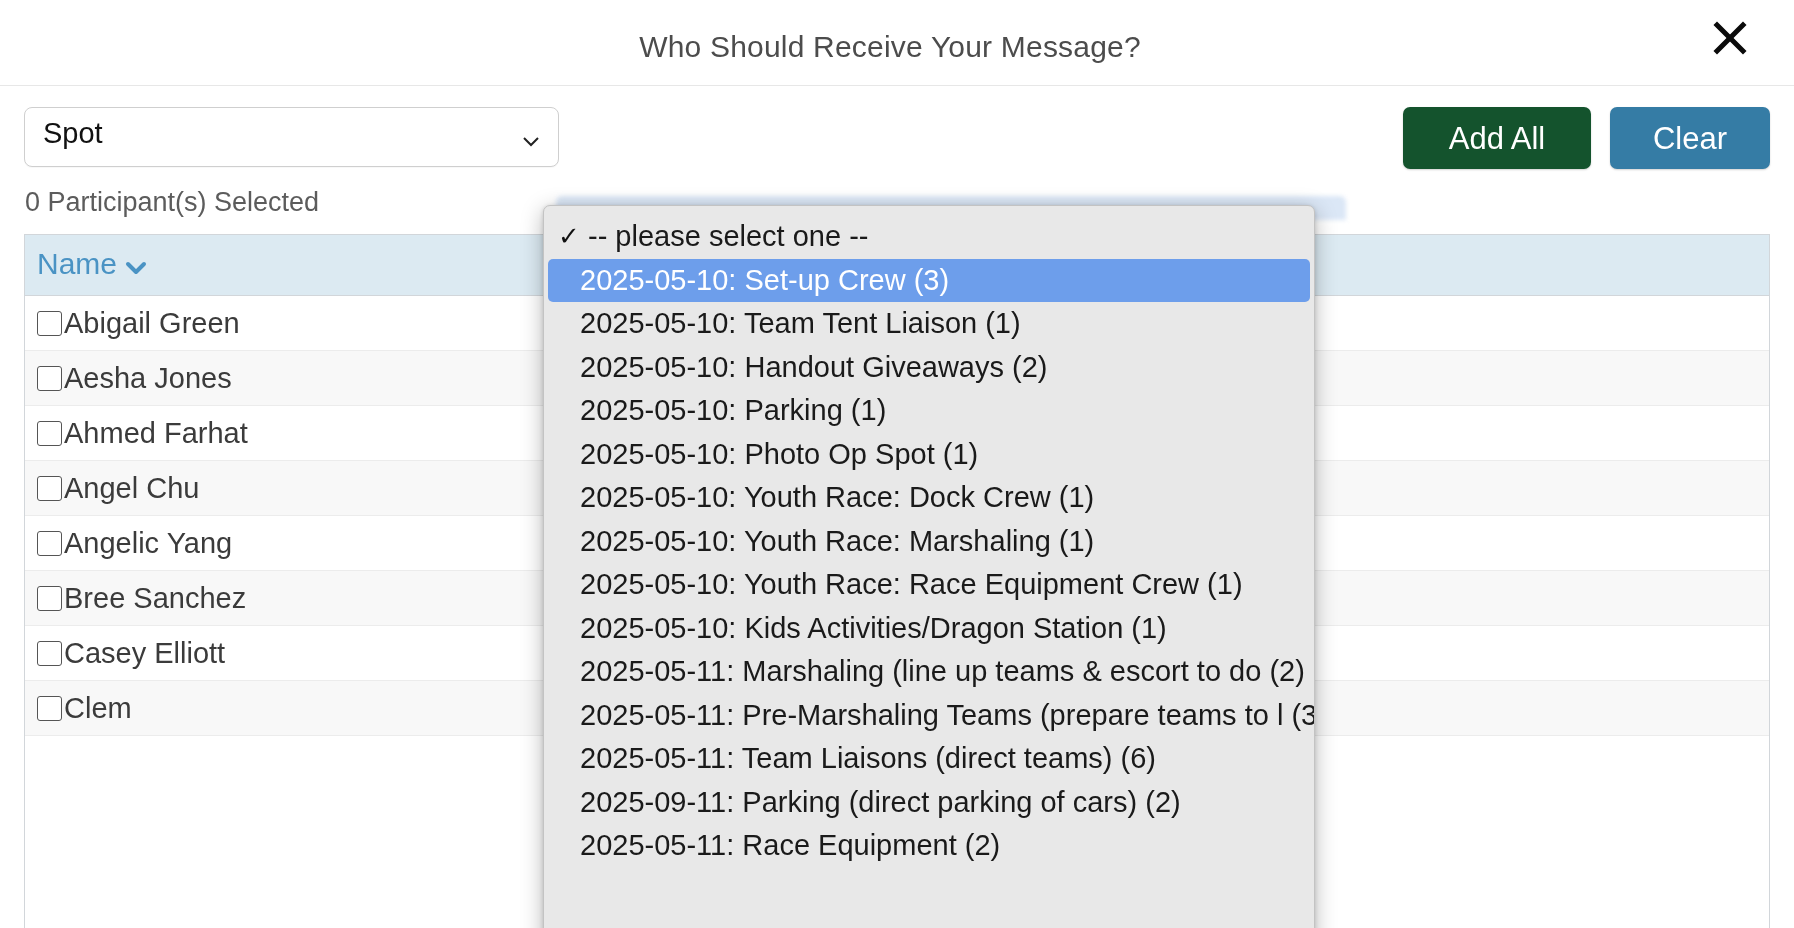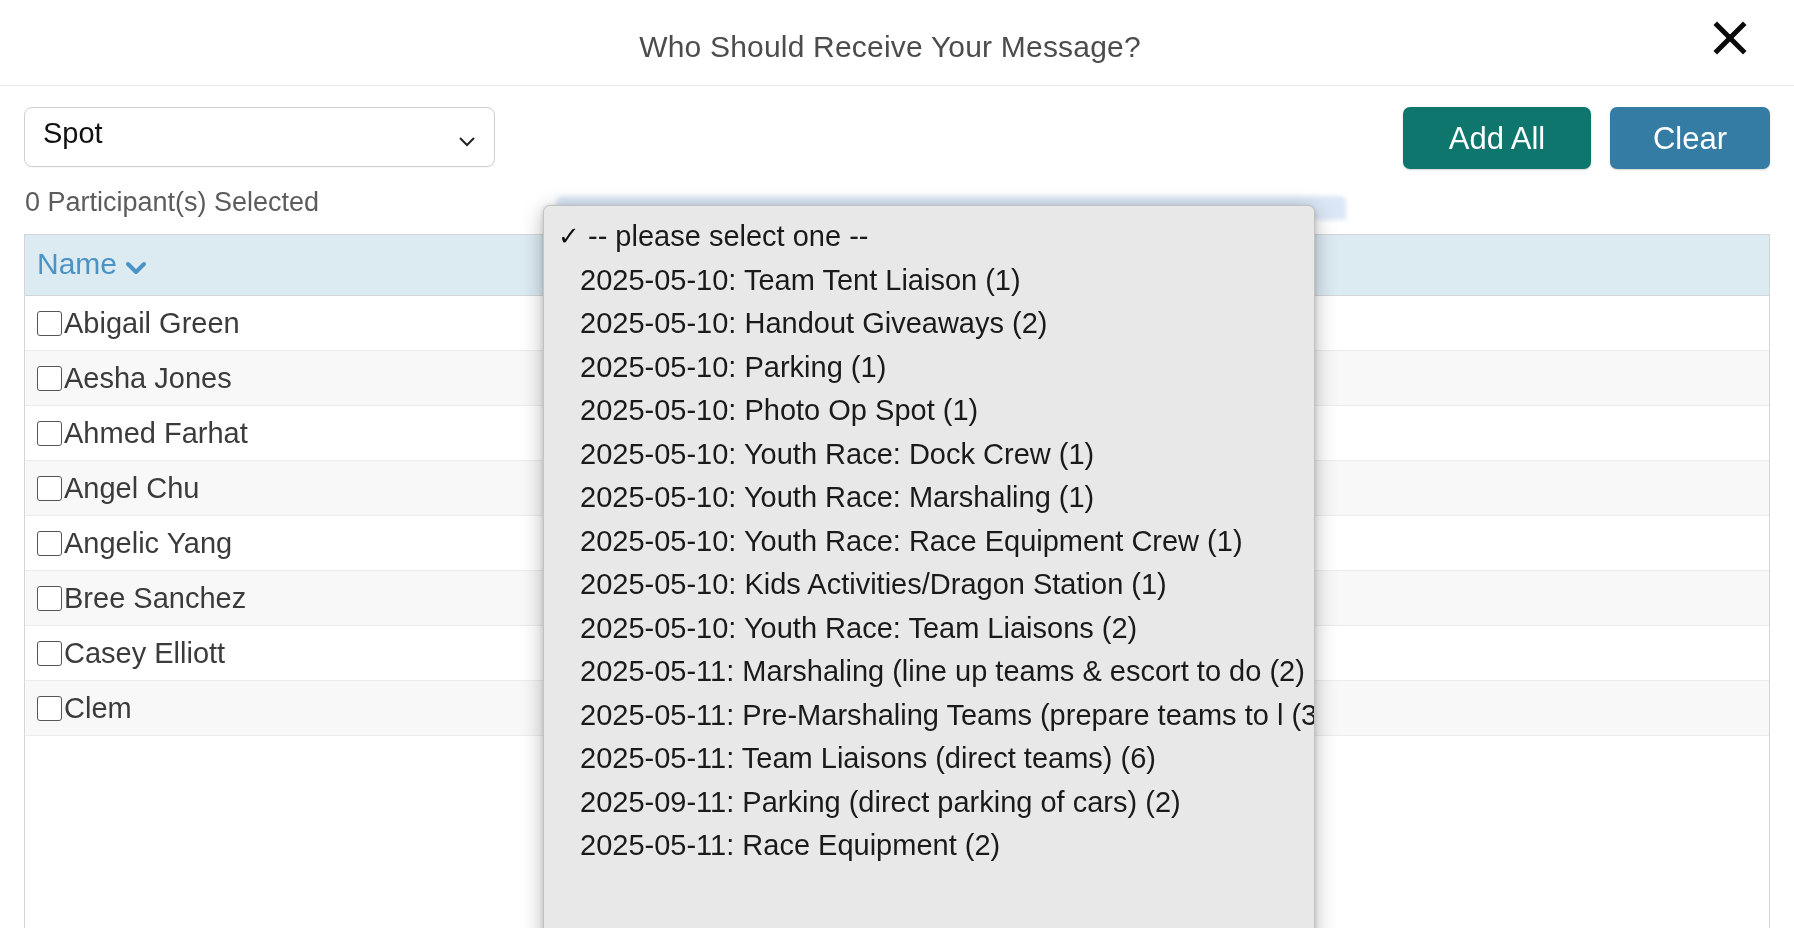--- a/index.html
+++ b/index.html
@@ -50,21 +50,21 @@
   .modal-body { position: relative; padding: 0; height: 842px; }
 
   .toolbar {
     position: relative;
     height: 92px;
   }
 
   .spot-select {
     position: absolute;
     left: 24px; top: 21px;
-    width: 471px; height: 60px;
+    width: 535px; height: 60px;
     border: 1px solid #cfcfcf;
     border-radius: 8px;
     background: #fff;
     font-family: "Liberation Sans", sans-serif;
     font-size: 29px;
     color: #111;
     padding: 0 46px 8px 18px;
     display: flex;
     align-items: center;
     cursor: pointer;
@@ -89,21 +89,21 @@
     font-family: "Liberation Sans", sans-serif;
     font-size: 31px;
     line-height: 1;
     padding: 0 22px;
     cursor: pointer;
     display: flex;
     align-items: center;
     justify-content: center;
     box-shadow: 0 1px 2px rgba(0,0,0,.18);
   }
-  .btn-add-all { right: 203px; width: 188px; background: #0f766e; }
+  .btn-add-all { right: 203px; width: 188px; background: #14532d; }
   .btn-clear   { right: 24px;  width: 160px; background: #357ca5; }
 
   .count-label {
     position: absolute;
     left: 25px; top: 101px;
     font-size: 27px;
     color: #5c5c5c;
   }
 
   
@@ -320,20 +320,23 @@
           </tbody>
       </table>
     </div>
 
     <div class="select-peek"></div>
     <div class="dropdown" id="dropdown-list">
         <div class="dd-item placeholder">
           <span class="tick">✓</span>
           <span>-- please select one --</span>
         </div>
+        <div class="dd-item selected">
+          <span>2025-05-10: Set-up Crew (3)</span>
+        </div>
         <div class="dd-item">
           <span>2025-05-10: Team Tent Liaison (1)</span>
         </div>
         <div class="dd-item">
           <span>2025-05-10: Handout Giveaways (2)</span>
         </div>
         <div class="dd-item">
           <span>2025-05-10: Parking (1)</span>
         </div>
         <div class="dd-item">
@@ -343,23 +346,20 @@
           <span>2025-05-10: Youth Race: Dock Crew (1)</span>
         </div>
         <div class="dd-item">
           <span>2025-05-10: Youth Race: Marshaling (1)</span>
         </div>
         <div class="dd-item">
           <span>2025-05-10: Youth Race: Race Equipment Crew (1)</span>
         </div>
         <div class="dd-item">
           <span>2025-05-10: Kids Activities/Dragon Station (1)</span>
-        </div>
-        <div class="dd-item">
-          <span>2025-05-10: Youth Race: Team Liaisons (2)</span>
         </div>
         <div class="dd-item">
           <span>2025-05-11: Marshaling (line up teams &amp; escort to do (2)</span>
         </div>
         <div class="dd-item">
           <span>2025-05-11: Pre-Marshaling Teams (prepare teams to l (3)</span>
         </div>
         <div class="dd-item">
           <span>2025-05-11: Team Liaisons (direct teams) (6)</span>
         </div>

